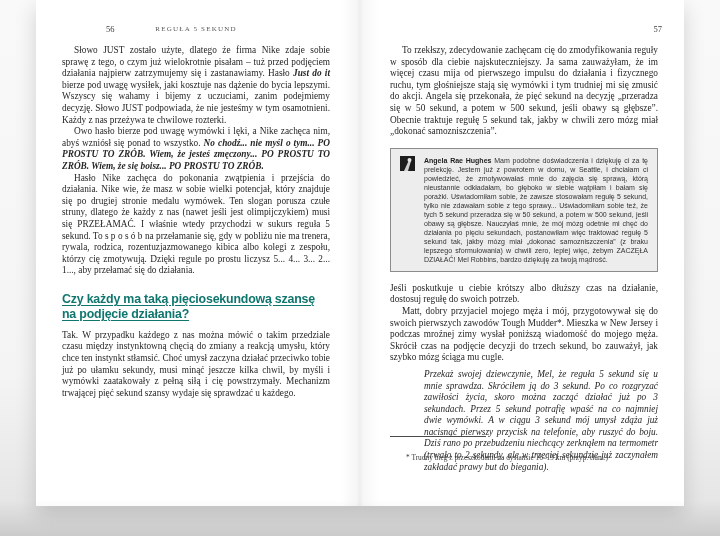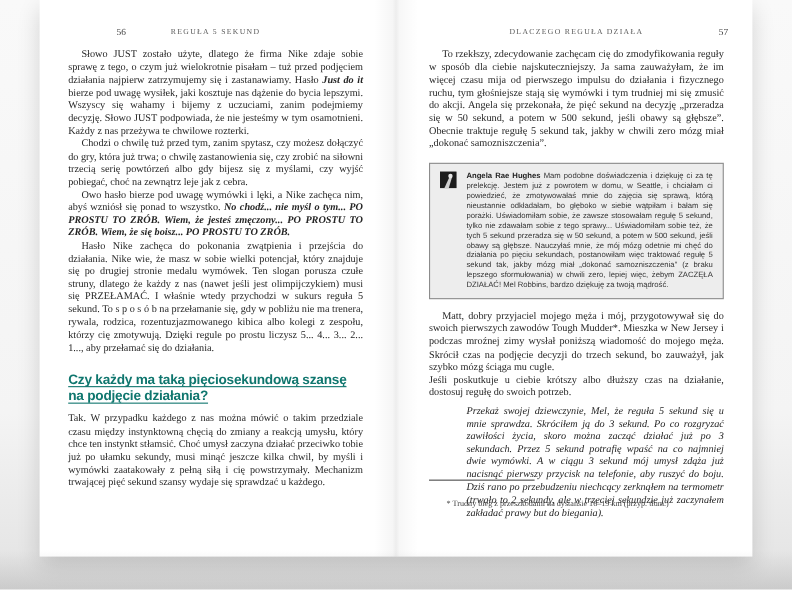--- a/index.html
+++ b/index.html
@@ -77,53 +77,51 @@
   <div class="book">
 
     <div class="page left">
       <div class="pagehead">
         <span class="pagenum l">56</span>
         <span class="runhead">REGUŁA 5 SEKUND</span>
       </div>
 
       <p class="body indent"><span>Słowo JUST zostało użyte, dlatego że firma Nike zdaje sobie sprawę z tego, o czym już wielokrotnie pisałam – tuż przed podjęciem działania najpierw zatrzymujemy się i zastanawiamy. Hasło </span><i>Just do it</i><span> bierze pod uwagę wysiłek, jaki kosztuje nas dążenie do bycia lepszymi. Wszyscy się wahamy i bijemy z uczuciami, zanim podejmiemy decyzję. Słowo JUST podpowiada, że nie jesteśmy w tym osamotnieni. Każdy z nas przeżywa te chwilowe rozterki.</span></p>
 
-      <p class="body indent">Chodzi o chwilę tuż przed tym, zanim spytasz, czy możesz dołączyć do gry, która już trwa; o chwilę zastanowienia się, czy zrobić na siłowni trzecią serię powtórzeń albo gdy bijesz się z myślami, czy wyjść pobiegać, choć na zewnątrz leje jak z cebra.</p>
 
       <p class="body indent"><span>Owo hasło bierze pod uwagę wymówki i lęki, a Nike zachęca nim, abyś wzniósł się ponad to wszystko. </span><i>No chodź... nie myśl o tym... PO PROSTU TO ZRÓB. Wiem, że jesteś zmęczony... PO PROSTU TO ZRÓB. Wiem, że się boisz... PO PROSTU TO ZRÓB.</i></p>
 
       <p class="body indent">Hasło Nike zachęca do pokonania zwątpienia i przejścia do działania. Nike wie, że masz w sobie wielki potencjał, który znajduje się po drugiej stronie medalu wymówek. Ten slogan porusza czułe struny, dlatego że każdy z nas (nawet jeśli jest olimpijczykiem) musi się PRZEŁAMAĆ. I właśnie wtedy przychodzi w sukurs reguła 5 sekund. To s p o s ó b  na przełamanie się, gdy w pobliżu nie ma trenera, rywala, rodzica, rozentuzjazmowanego kibica albo kolegi z zespołu, którzy cię zmotywują. Dzięki regule po prostu liczysz 5... 4... 3... 2... 1..., aby przełamać się do działania.</p>
 
       <div class="heading">Czy każdy ma taką pięciosekundową szansę na podjęcie działania?</div>
 
       <p class="body">Tak. W przypadku każdego z nas można mówić o takim przedziale czasu między instynktowną chęcią do zmiany a reakcją umysłu, który chce ten instynkt stłamsić. Choć umysł zaczyna działać przeciwko tobie już po ułamku sekundy, musi minąć jeszcze kilka chwil, by myśli i wymówki zaatakowały z pełną siłą i cię powstrzymały. Mechanizm trwającej pięć sekund szansy wydaje się sprawdzać u każdego.</p>
     </div>
 
     <div class="page right">
       <div class="pagehead">
-        <span class="runhead">DLACZEGO REGUŁA DZIAŁA</span>
         <span class="pagenum r">57</span>
       </div>
 
       <p class="body indent">To rzekłszy, zdecydowanie zachęcam cię do zmodyfikowania reguły w sposób dla ciebie najskuteczniejszy. Ja sama zauważyłam, że im więcej czasu mija od pierwszego impulsu do działania i fizycznego ruchu, tym głośniejsze stają się wymówki i tym trudniej mi się zmusić do akcji. Angela się przekonała, że pięć sekund na decyzję „przeradza się w 50 sekund, a potem w 500 sekund, jeśli obawy są głębsze”. Obecnie traktuje regułę 5 sekund tak, jakby w chwili zero mózg miał „dokonać samozniszczenia”.</p>
 
       <div class="comment-box">
         <div class="avatar">
           <svg width="15" height="15" viewBox="0 0 15 15">
             <rect width="15" height="15" fill="#1c1c1c"></rect>
             <path d="M4 15 L9 4 L11 5 L8 15 Z" fill="#cfcfcf"></path>
             <circle cx="9.5" cy="4" r="2" fill="#e6e6e6"></circle>
           </svg>
         </div>
         <p class="comment-text"><span class="comment-author">Angela Rae Hughes</span><span> Mam podobne doświadczenia i dziękuję ci za tę prelekcję. Jestem już z powrotem w domu, w Seattle, i chciałam ci powiedzieć, że zmotywowałaś mnie do zajęcia się sprawą, którą nieustannie odkładałam, bo głęboko w siebie wątpiłam i bałam się porażki. Uświadomiłam sobie, że zawsze stosowałam regułę 5 sekund, tylko nie zdawałam sobie z tego sprawy... Uświadomiłam sobie też, że tych 5 sekund przeradza się w 50 sekund, a potem w 500 sekund, jeśli obawy są głębsze. Nauczyłaś mnie, że mój mózg odetnie mi chęć do działania po pięciu sekundach, postanowiłam więc traktować regułę 5 sekund tak, jakby mózg miał „dokonać samozniszczenia” (z braku lepszego sformułowania) w chwili zero, lepiej więc, żebym ZACZĘŁA DZIAŁAĆ! Mel Robbins, bardzo dziękuję za twoją mądrość.</span></p>
       </div>
 
+      <p class="body">Jeśli poskutkuje u ciebie krótszy albo dłuższy czas na działanie, dostosuj regułę do swoich potrzeb.</p>
+
       <p class="body indent">Matt, dobry przyjaciel mojego męża i mój, przygotowywał się do swoich pierwszych zawodów Tough Mudder*. Mieszka w New Jersey i podczas mroźnej zimy wysłał poniższą wiadomość do mojego męża. Skrócił czas na podjęcie decyzji do trzech sekund, bo zauważył, jak szybko mózg ściąga mu cugle.</p>
-
-      <p class="body">Jeśli poskutkuje u ciebie krótszy albo dłuższy czas na działanie, dostosuj regułę do swoich potrzeb.</p>
 
       <p class="quote">Przekaż swojej dziewczynie, Mel, że reguła 5 sekund się u mnie sprawdza. Skróciłem ją do 3 sekund. Po co rozgryzać zawiłości życia, skoro można zacząć działać już po 3 sekundach. Przez 5 sekund potrafię wpaść na co najmniej dwie wymówki. A w ciągu 3 sekund mój umysł zdąża już nacisnąć pierwszy przycisk na telefonie, aby ruszyć do boju. Dziś rano po przebudzeniu niechcący zerknąłem na termometr (trwało to 2 sekundy, ale w trzeciej sekundzie już zaczynałem zakładać prawy but do biegania).</p>
 
       <div class="footnote-wrap">
         <div class="footnote-rule"></div>
         <p class="footnote">* Trudny bieg z przeszkodami na dystansie 16–19 km (przyp. tłum.)</p>
       </div>
     </div>
 
     <div class="spine"></div>

